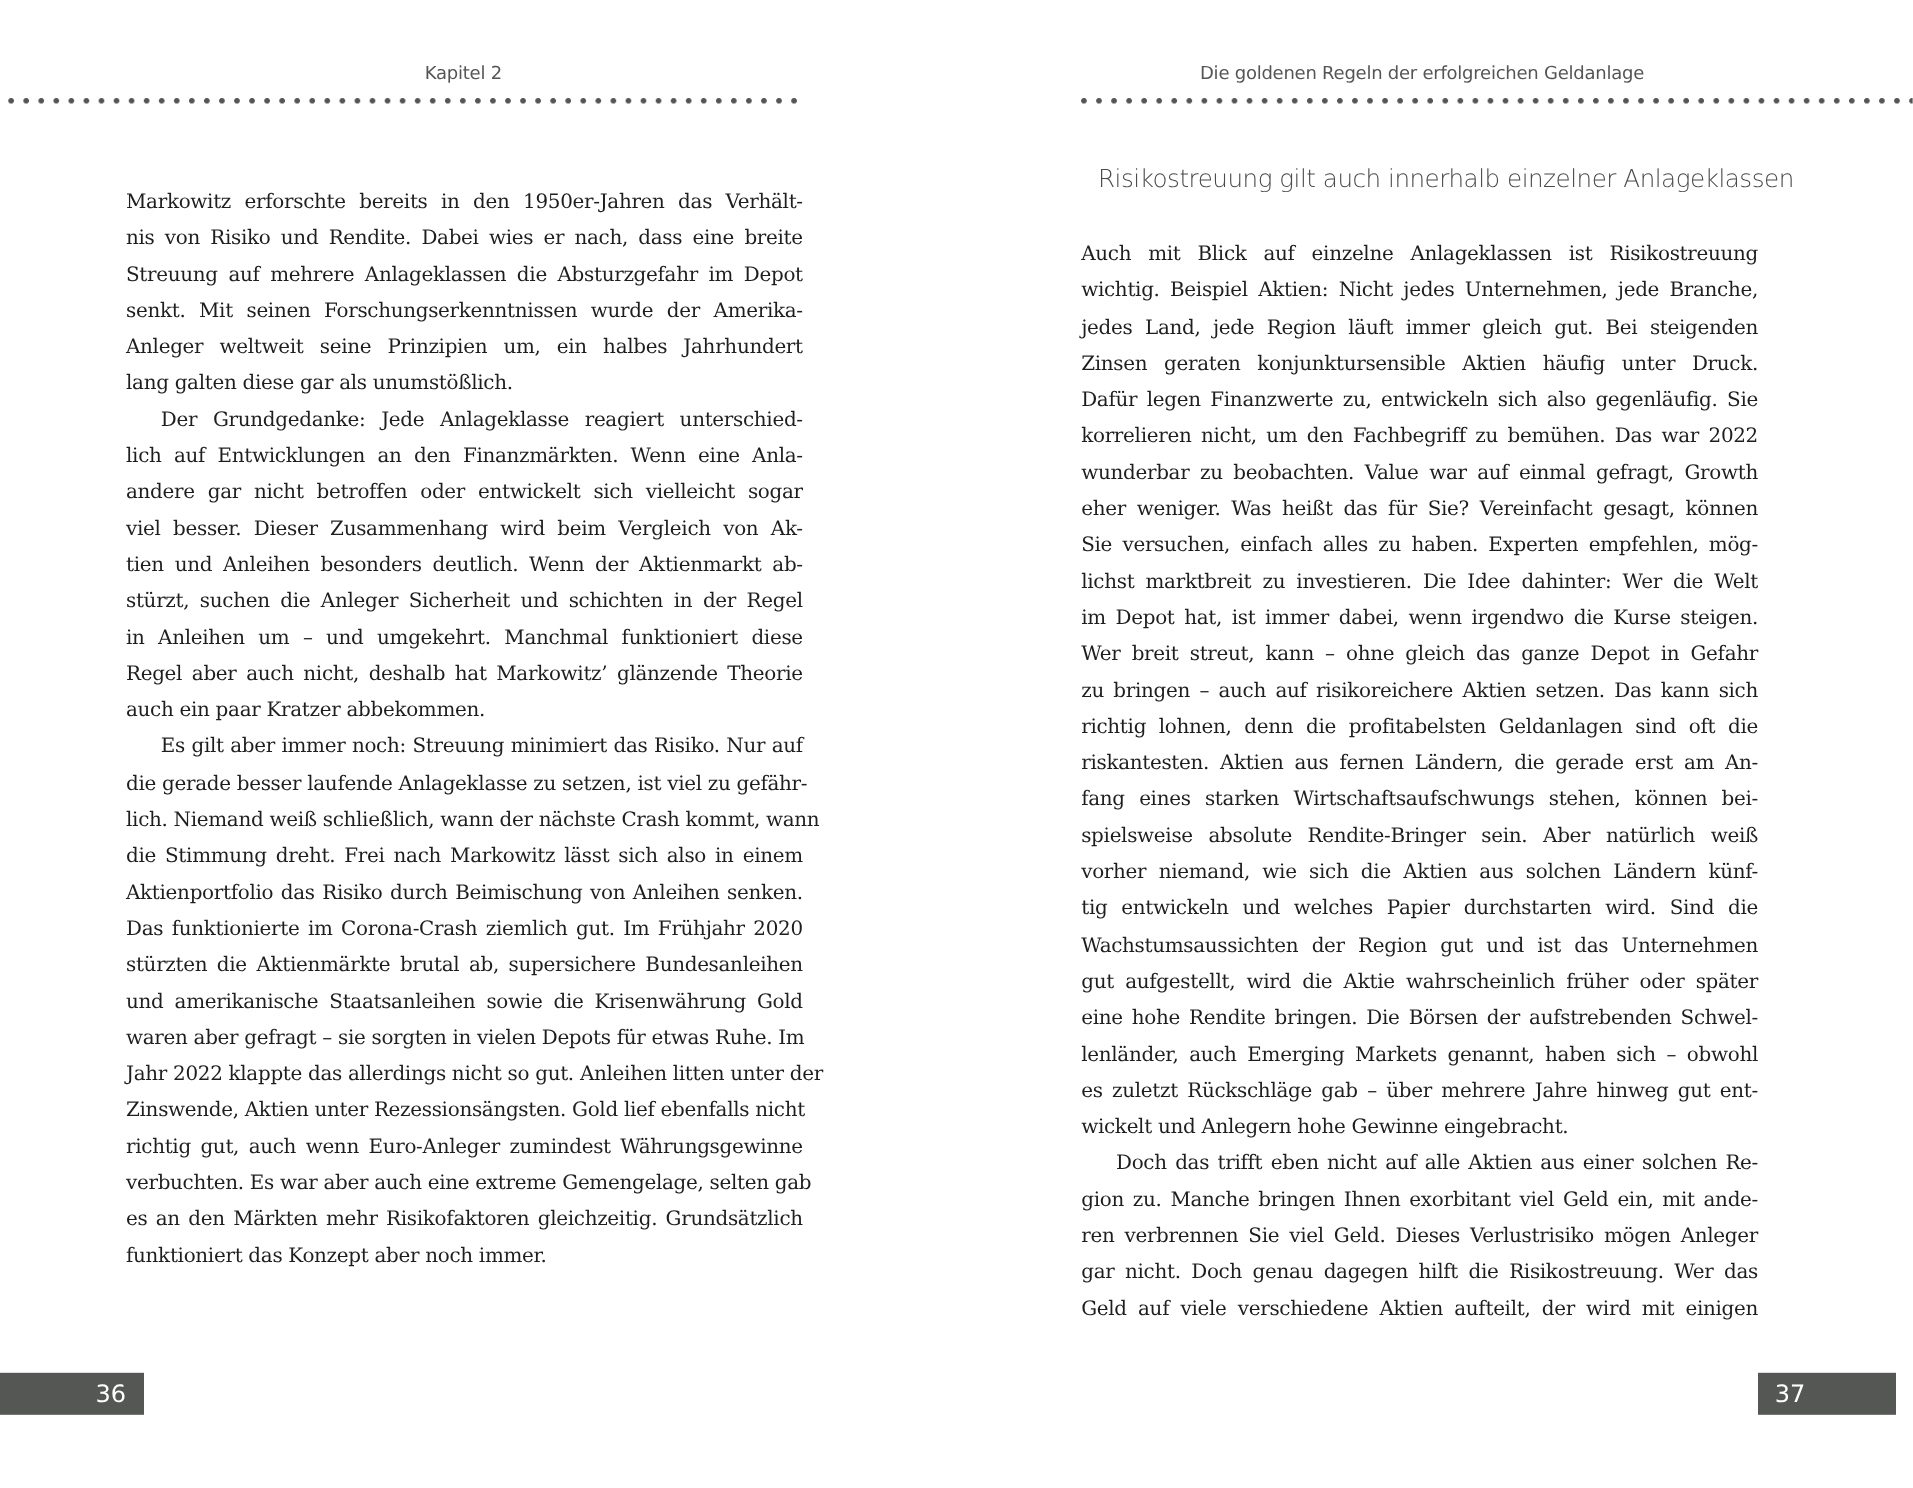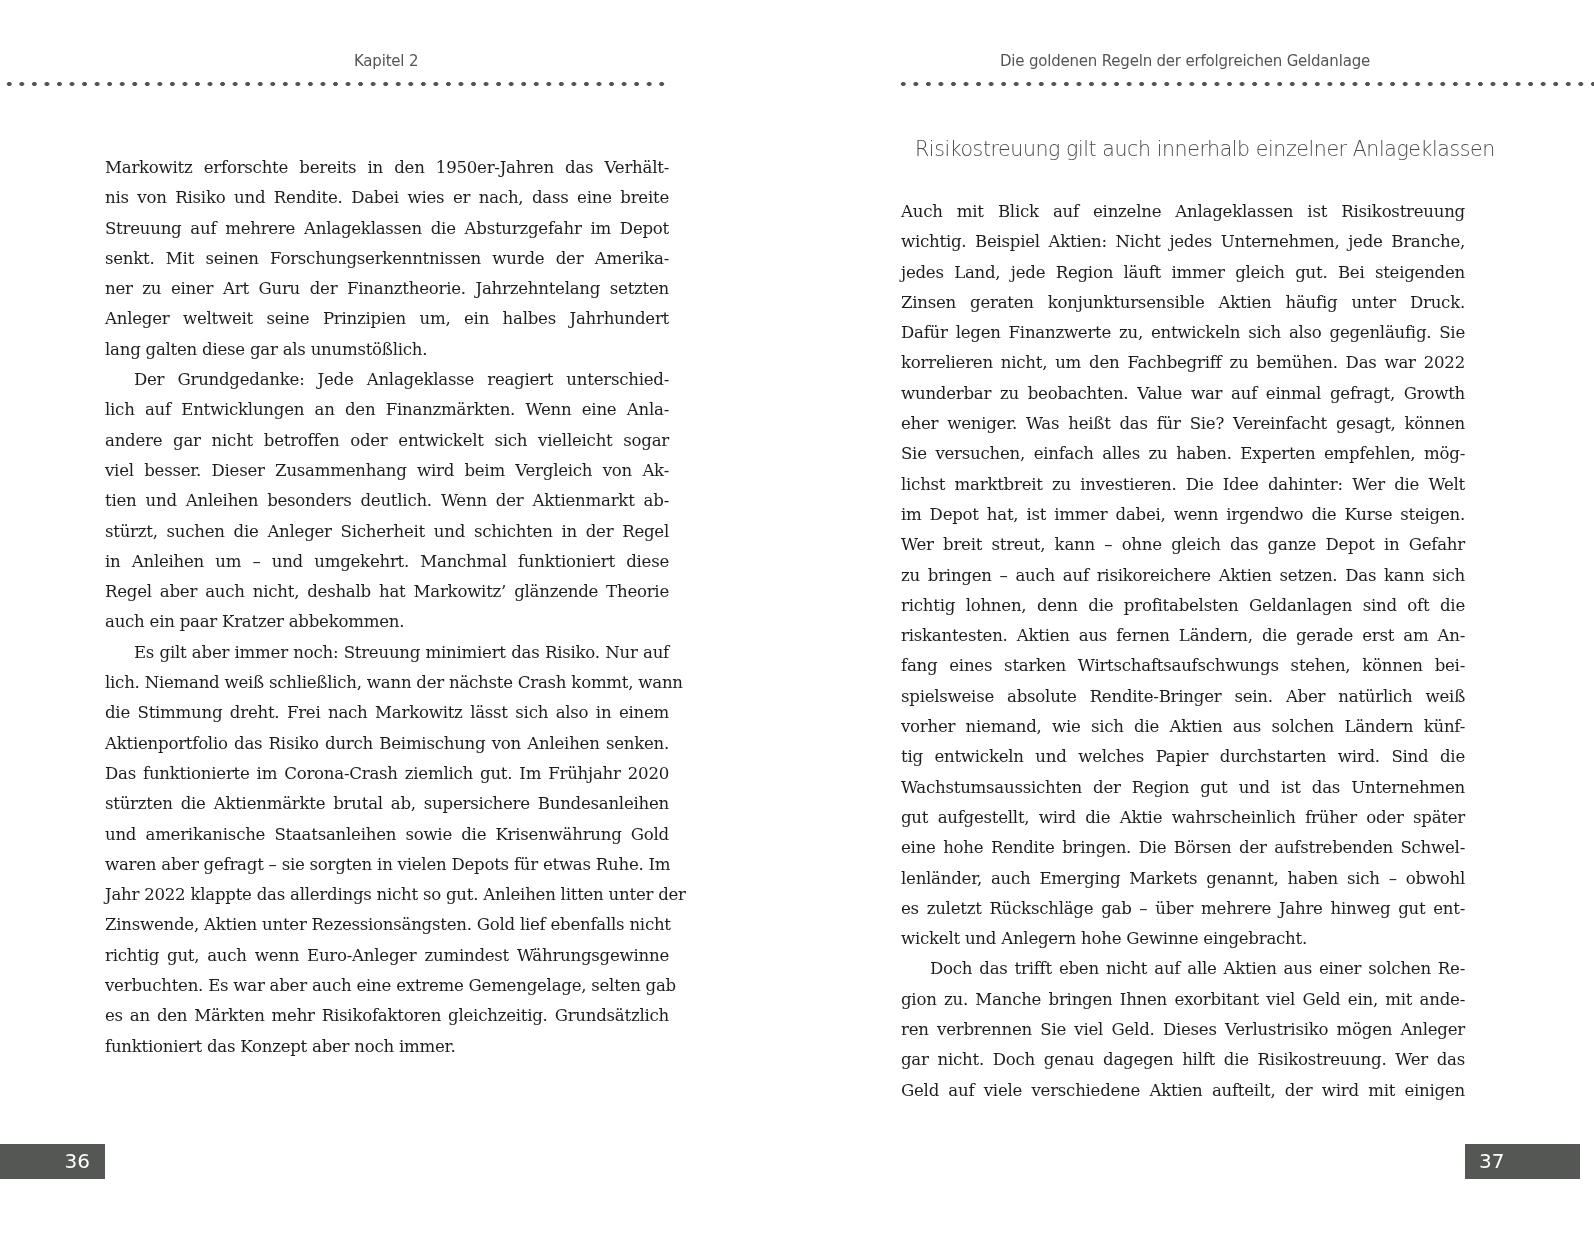--- a/index.html
+++ b/index.html
@@ -28,55 +28,55 @@
   .section-heading {
     position: absolute; top: 137px; left: 930px;
     font-family: "DejaVu Sans", sans-serif; font-size: 20.5px; color: #4a4a4a;
     letter-spacing: -0.4px; white-space: nowrap; font-weight: 300;
   }
   .folio {
     position: absolute; top: 1144px; height: 35px; background: #555755;
     color: #ffffff; font-family: "DejaVu Sans", sans-serif; font-size: 20px;
     line-height: 35px;
   }
-  .folio-left { left: 0; width: 105px; text-align: right; }
+  .folio-left { left: 0; width: 120px; text-align: right; }
   .folio-left span { padding-right: 15px; }
   .folio-right { left: 1465px; width: 115px; text-align: left; }
   .folio-right span { padding-left: 14px; }
 </style>
 </head>
 <body>
 
 <div class="page page-left">
   <div class="running-head" style="left:354px;">Kapitel 2</div>
   <div class="dots" style="left:3px; width:668px;"></div>
 
   <div class="body-text" style="left:105px; top:137px; width:564px;margin-top:16px;">
     <p>
       <span class="line">Markowitz erforschte bereits in den 1950er-Jahren das Verhält-</span>
       <span class="line">nis von Risiko und Rendite. Dabei wies er nach, dass eine breite</span>
       <span class="line">Streuung auf mehrere Anlageklassen die Absturzgefahr im Depot</span>
       <span class="line">senkt. Mit seinen Forschungserkenntnissen wurde der Amerika-</span>
-      <span class="line">ner zu einer Art Guru der Finanztheorie. Jahrzehntelang setzten</span>
       <span class="line">Anleger weltweit seine Prinzipien um, ein halbes Jahrhundert</span>
       <span class="line last">lang galten diese gar als unumstößlich.</span>
     </p>
     <p>
       <span class="line" style="padding-left:29px;">Der Grundgedanke: Jede Anlageklasse reagiert unterschied-</span>
       <span class="line">lich auf Entwicklungen an den Finanzmärkten. Wenn eine Anla-</span>
       <span class="line">andere gar nicht betroffen oder entwickelt sich vielleicht sogar</span>
       <span class="line">viel besser. Dieser Zusammenhang wird beim Vergleich von Ak-</span>
       <span class="line">tien und Anleihen besonders deutlich. Wenn der Aktienmarkt ab-</span>
       <span class="line">stürzt, suchen die Anleger Sicherheit und schichten in der Regel</span>
       <span class="line">in Anleihen um – und umgekehrt. Manchmal funktioniert diese</span>
       <span class="line">Regel aber auch nicht, deshalb hat Markowitz’ glänzende Theorie</span>
       <span class="line last">auch ein paar Kratzer abbekommen.</span>
     </p>
     <p>
       <span class="line" style="padding-left:29px;">Es gilt aber immer noch: Streuung minimiert das Risiko. Nur auf</span>
+      <span class="line">die gerade besser laufende Anlageklasse zu setzen, ist viel zu gefähr-</span>
       <span class="line">lich. Niemand weiß schließlich, wann der nächste Crash kommt, wann</span>
       <span class="line">die Stimmung dreht. Frei nach Markowitz lässt sich also in einem</span>
       <span class="line">Aktienportfolio das Risiko durch Beimischung von Anleihen senken.</span>
       <span class="line">Das funktionierte im Corona-Crash ziemlich gut. Im Frühjahr 2020</span>
       <span class="line">stürzten die Aktienmärkte brutal ab, supersichere Bundesanleihen</span>
       <span class="line">und amerikanische Staatsanleihen sowie die Krisenwährung Gold</span>
       <span class="line">waren aber gefragt – sie sorgten in vielen Depots für etwas Ruhe. Im</span>
       <span class="line">Jahr 2022 klappte das allerdings nicht so gut. Anleihen litten unter der</span>
       <span class="line">Zinswende, Aktien unter Rezessionsängsten. Gold lief ebenfalls nicht</span>
       <span class="line">richtig gut, auch wenn Euro-Anleger zumindest Währungsgewinne</span>

